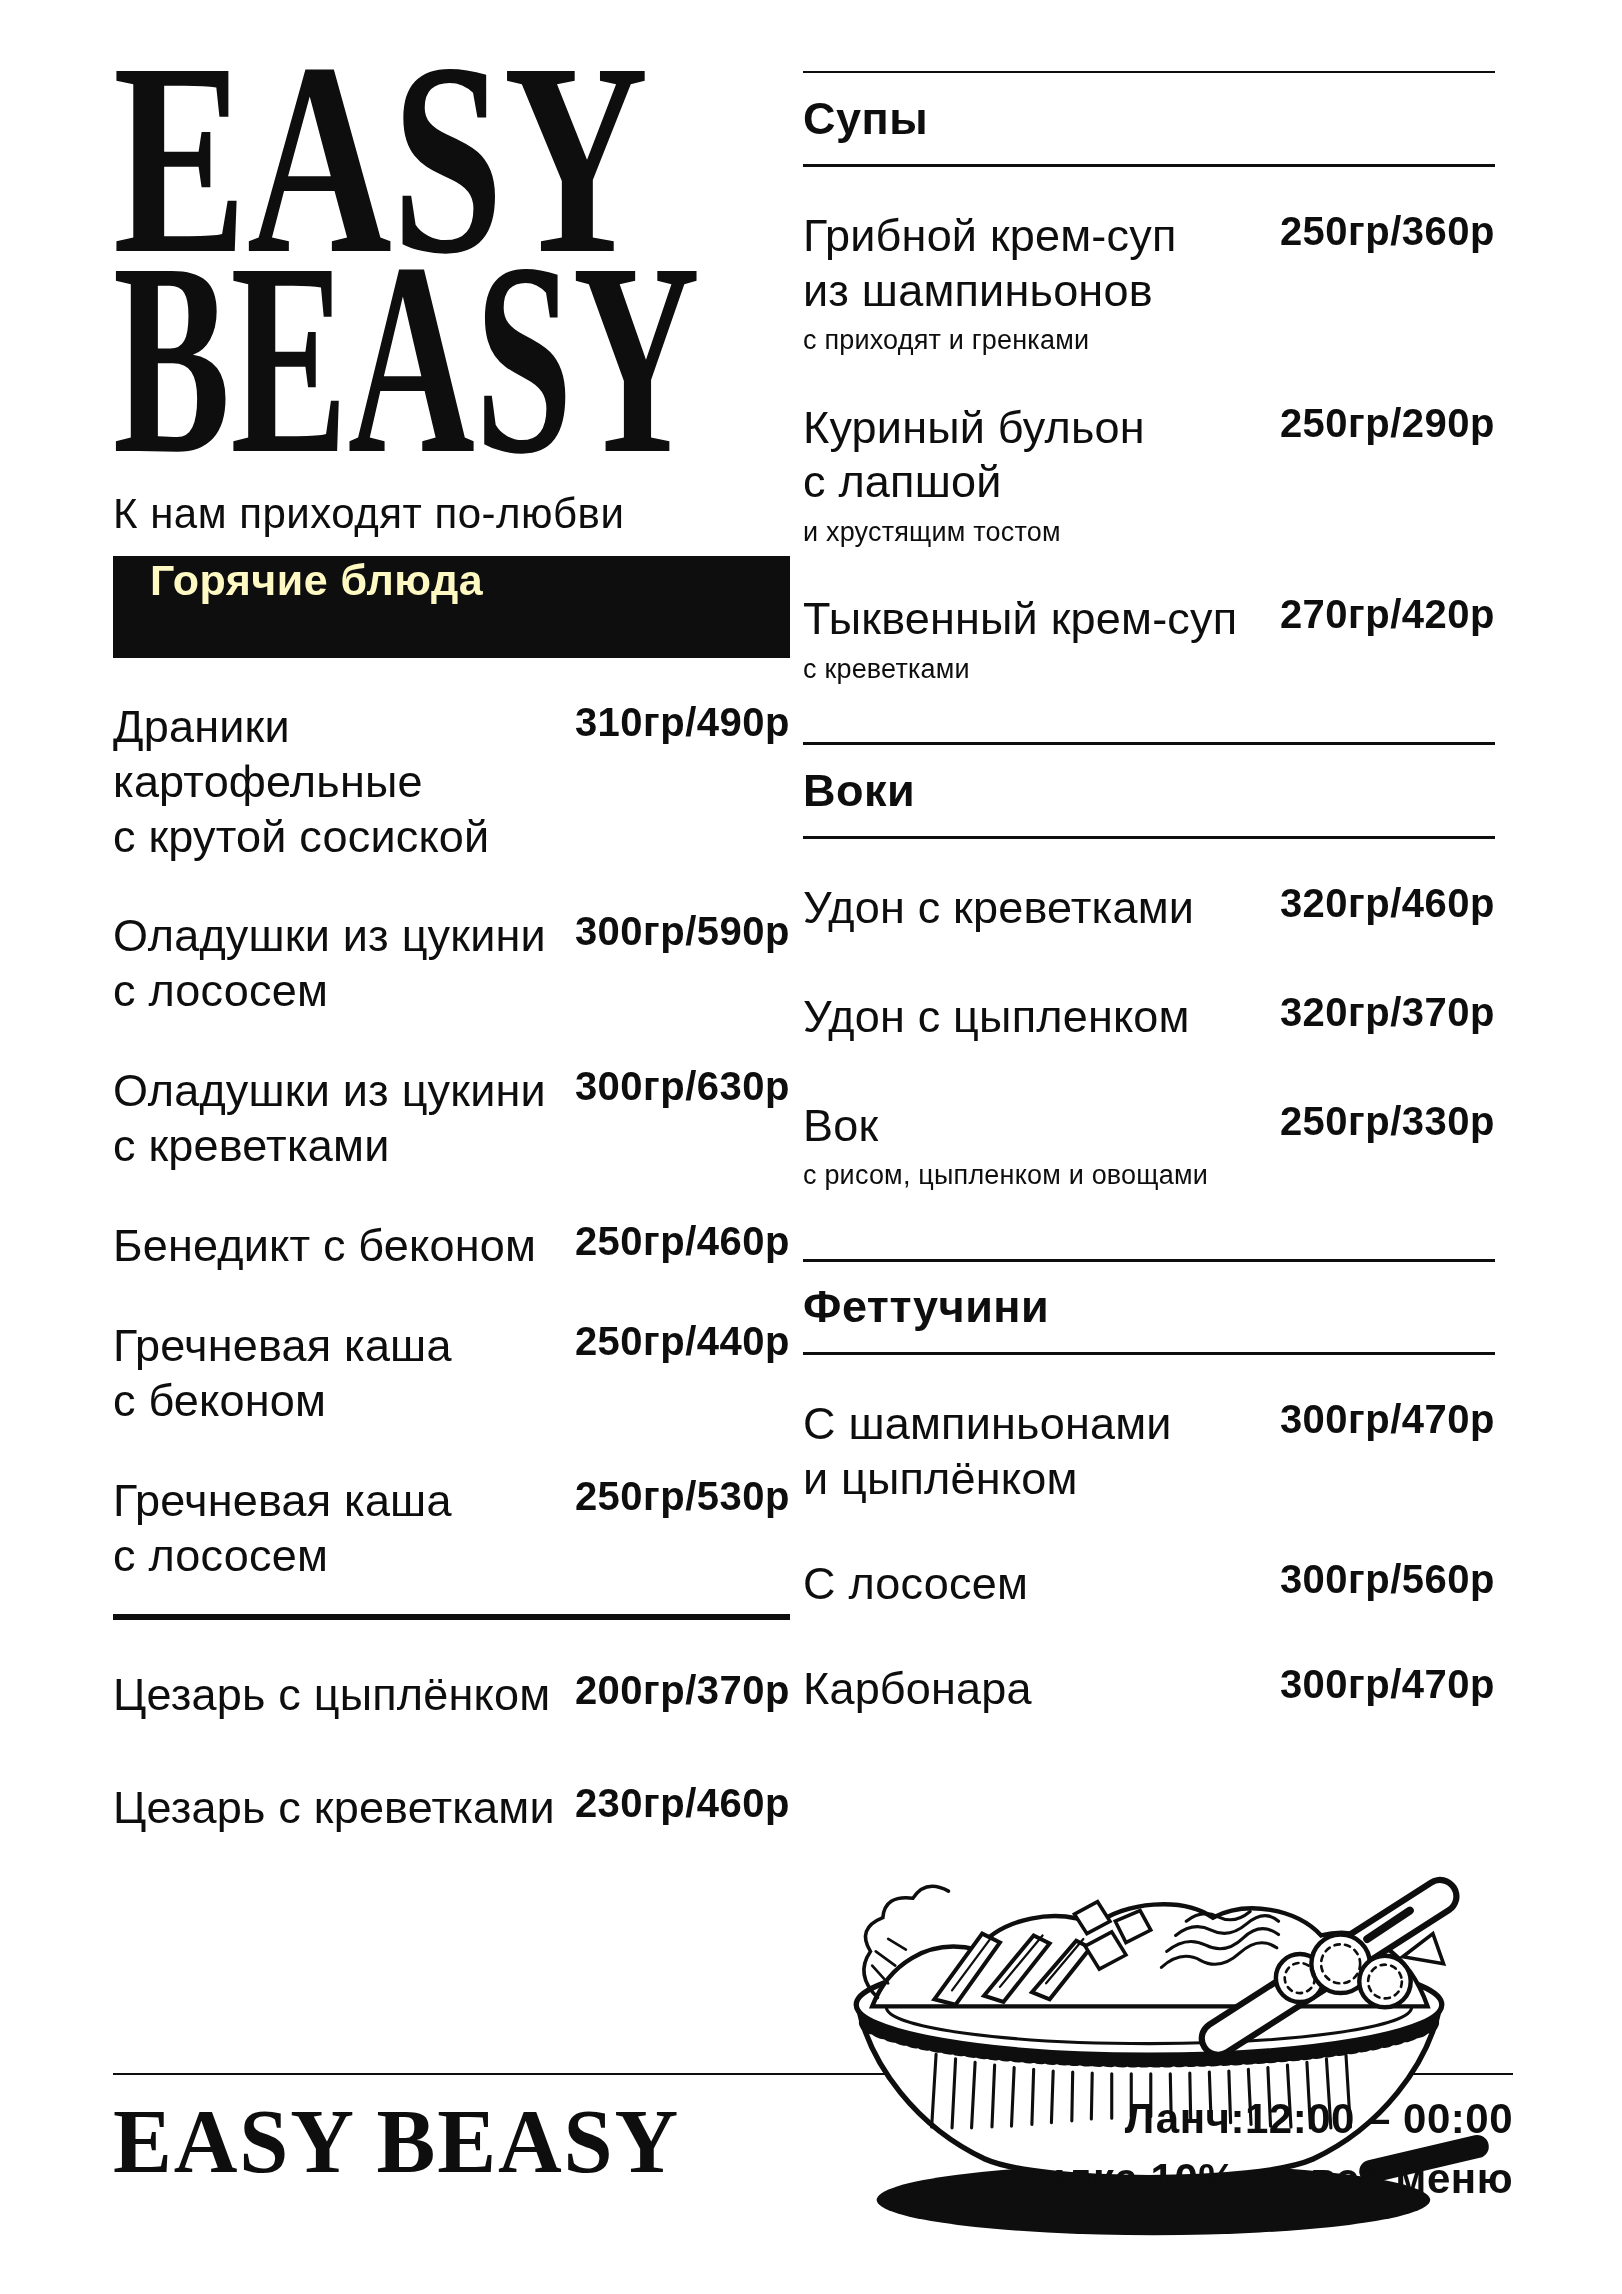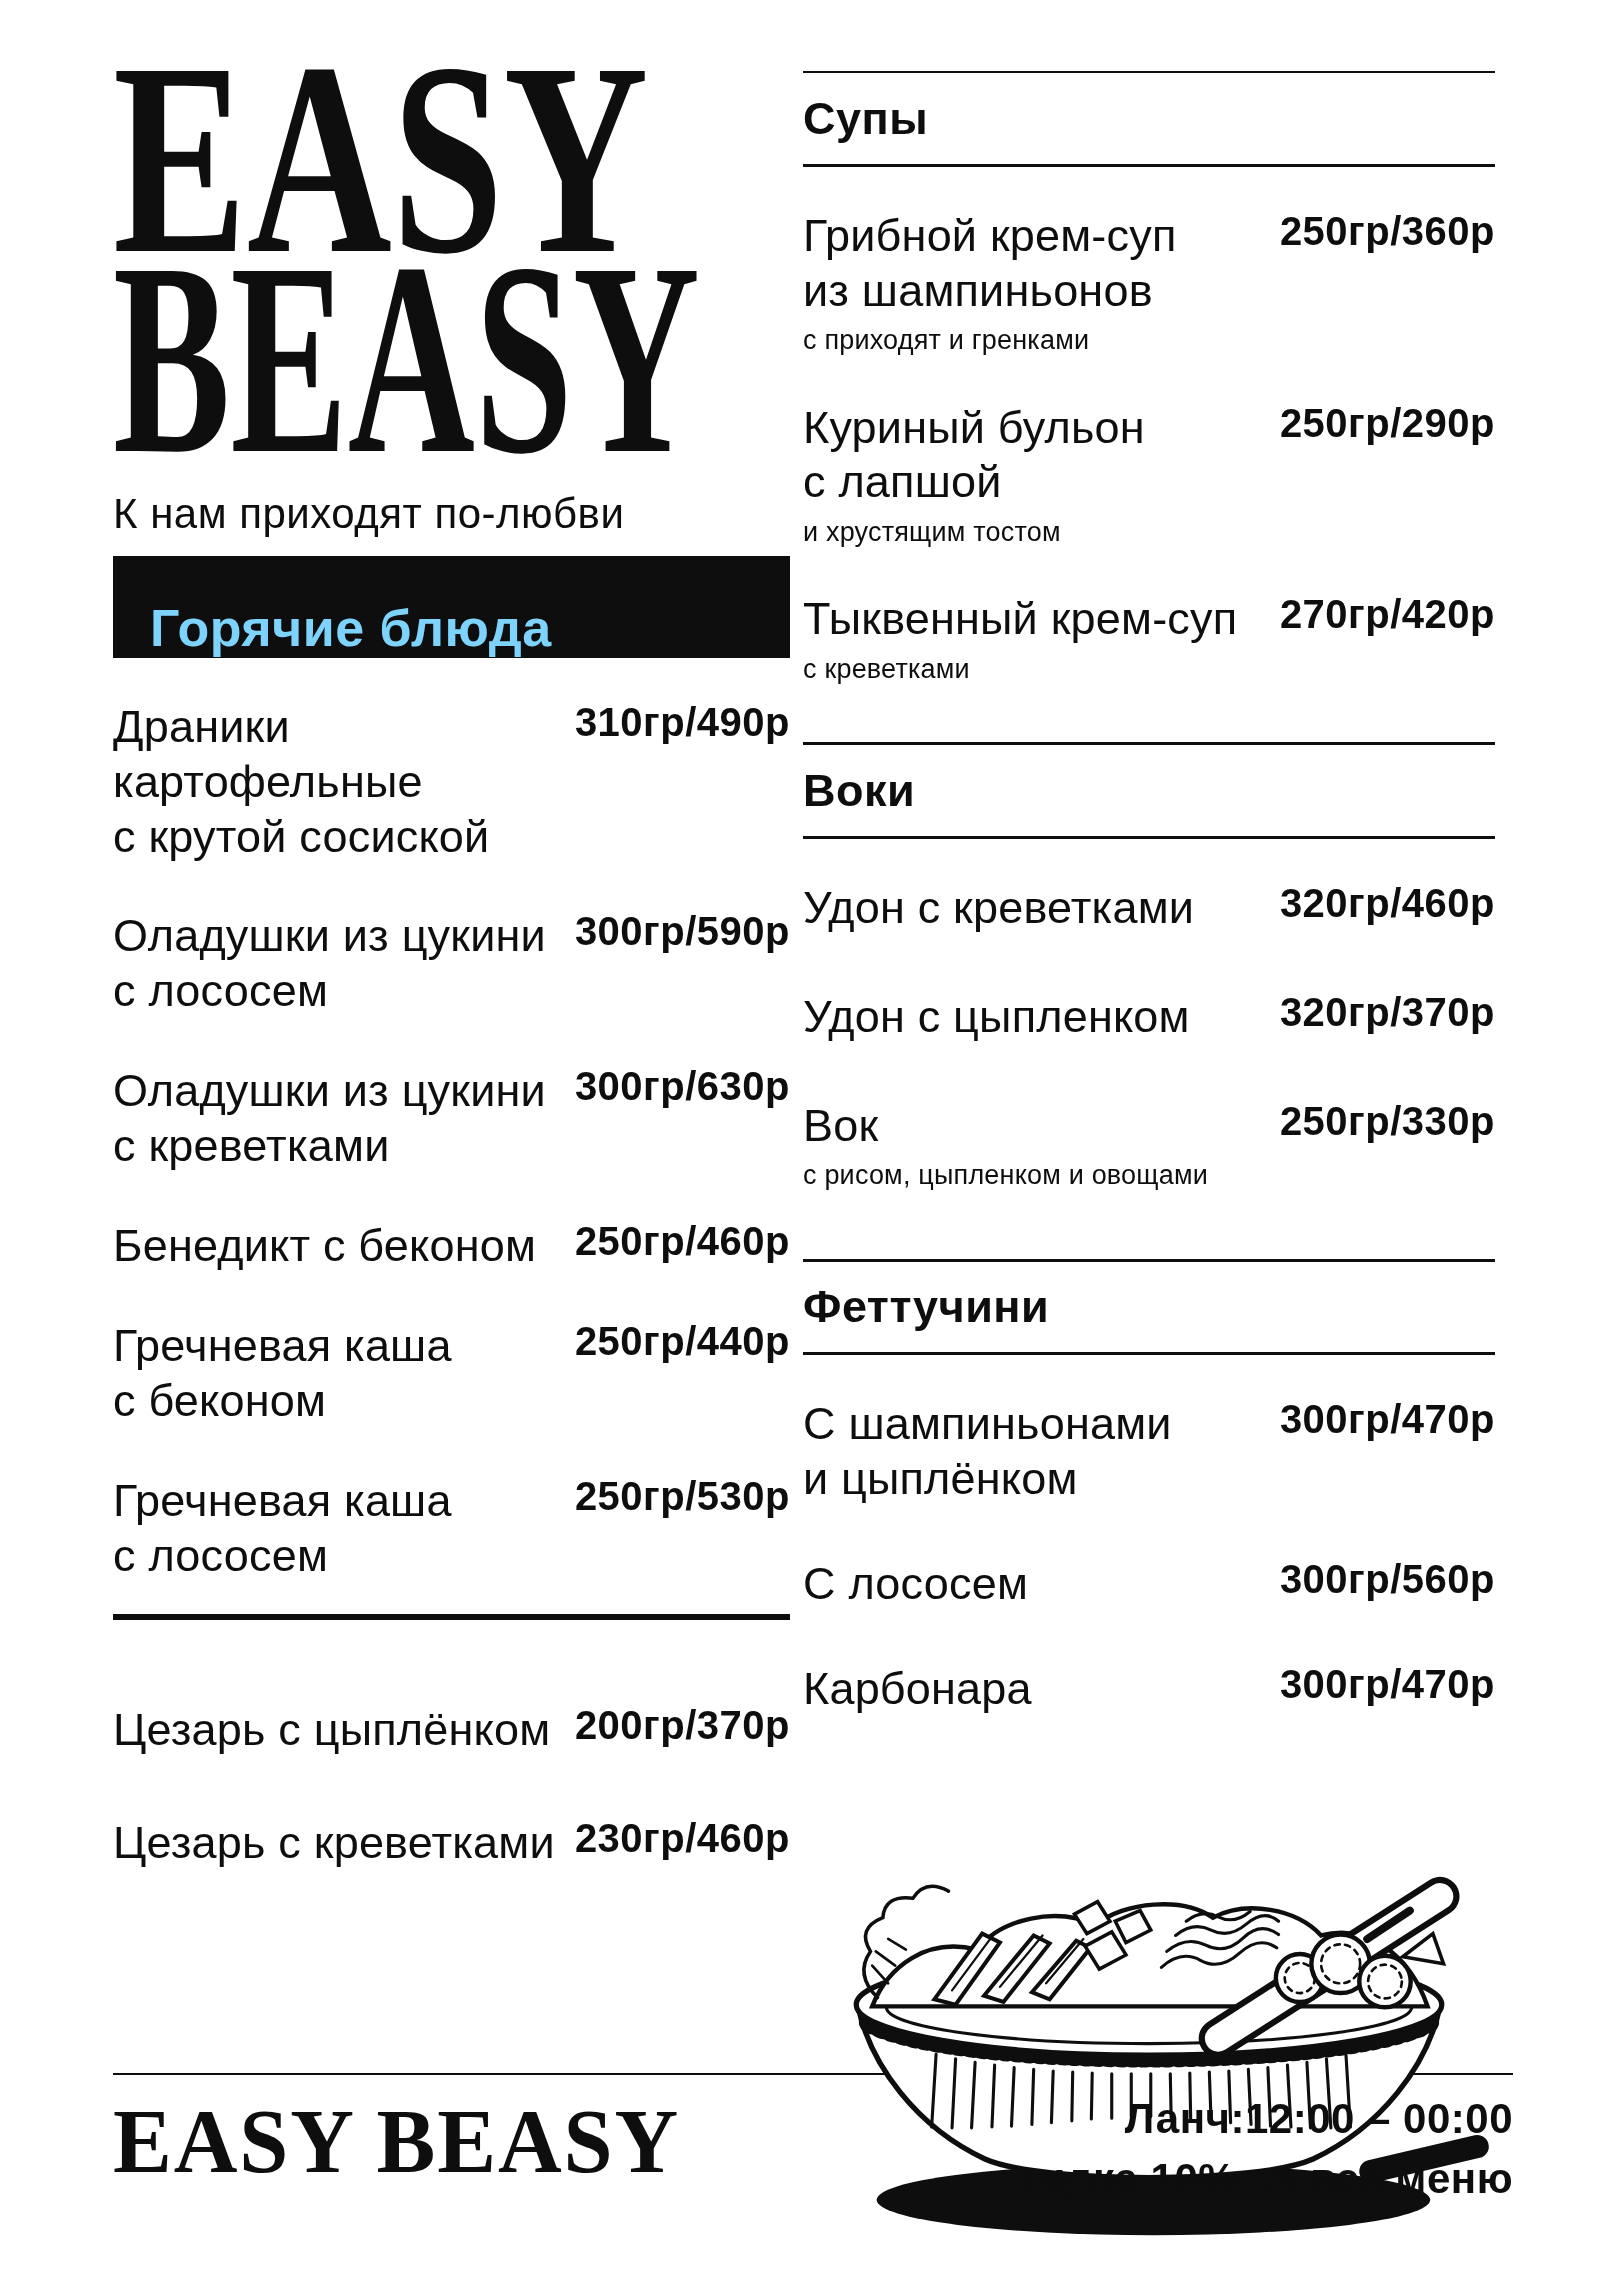--- a/index.html
+++ b/index.html
@@ -14,42 +14,42 @@
 
   
   .logo{overflow:visible;}
   .logo-line{font-family:"Liberation Serif",serif;font-weight:700;white-space:nowrap;
              font-size:275px;line-height:275px;transform-origin:0 55%;}
   .logo-line.l1{transform:scaleX(.73);margin-top:7.7px;}
   .logo-line.l2{transform:scaleX(.64);margin-top:-75px;}
   .tagline{font-size:42px;letter-spacing:0.5px;margin-top:-5.8px;white-space:nowrap;}
 
   
-  .banner{margin-top:17.4px;background:#0e0e0e;color:#7dd3fc;height:102px;
-          display:flex;align-items:flex-end;padding-left:37px;box-sizing:border-box;
-          font-size:52px;font-weight:700;letter-spacing:0.5px;}
+  .banner{margin-top:17.4px;background:#0e0e0e;color:#fef9c3;height:102px;
+          display:flex;align-items:flex-start;padding-left:37px;box-sizing:border-box;
+          font-size:43px;font-weight:700;letter-spacing:0.5px;}
 
   
   .items{margin-top:42px;}
   .item{display:flex;justify-content:space-between;align-items:flex-start;margin-bottom:45px;}
   .items .item:last-child{margin-bottom:0;}
   .name{font-size:45px;line-height:1.22;white-space:pre-line;letter-spacing:0.2px;}
   .note{font-size:27px;line-height:1.15;margin-top:6.8px;letter-spacing:0.2px;}
   .price{font-size:40px;font-weight:700;white-space:nowrap;letter-spacing:0.5px;padding-left:19.3px;}
 
   
   .sec h2{font-size:45px;font-weight:700;margin:19.3px 0;letter-spacing:0.5px;}
   .col.left .sec{margin-top:31px;}
   .col.right .sec.first{margin-top:57px;}
   .col.right .sec{margin-top:13.5px;}
   .col.right .items{margin-top:42px;}
   .col.right .item{margin-bottom:44px;}
   .items.woks .item{margin-bottom:54px;}
   .items.fett .item{margin-bottom:50px;}
-  .items.salads{margin-top:83px;}
+  .items.salads{margin-top:48px;}
   .items.salads .item{margin-bottom:58px;}
 
   
   .illustration{margin-top:56px;width:692px;height:436px;flex:none;}
 
   
   .footer{margin-top:39px;}
   .footer-row{display:flex;justify-content:space-between;align-items:flex-start;margin-top:13.5px;}
   .footer-logo{font-family:"Liberation Serif",serif;font-weight:700;font-size:91px;
                letter-spacing:1.9px;transform:scaleX(.97);transform-origin:0 50%;white-space:nowrap;}

